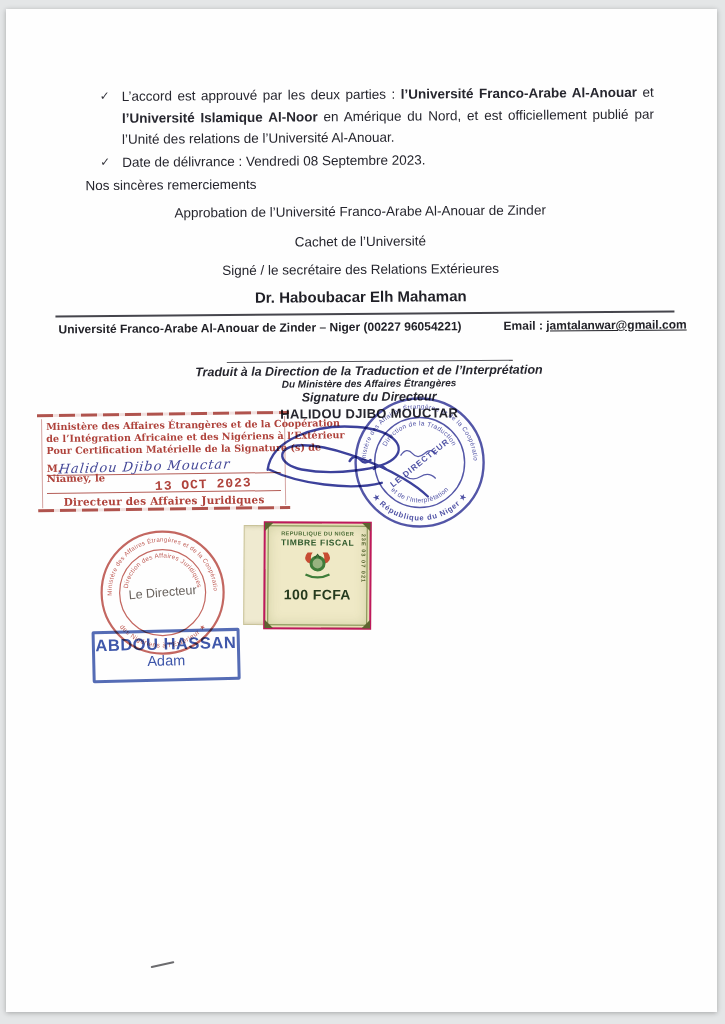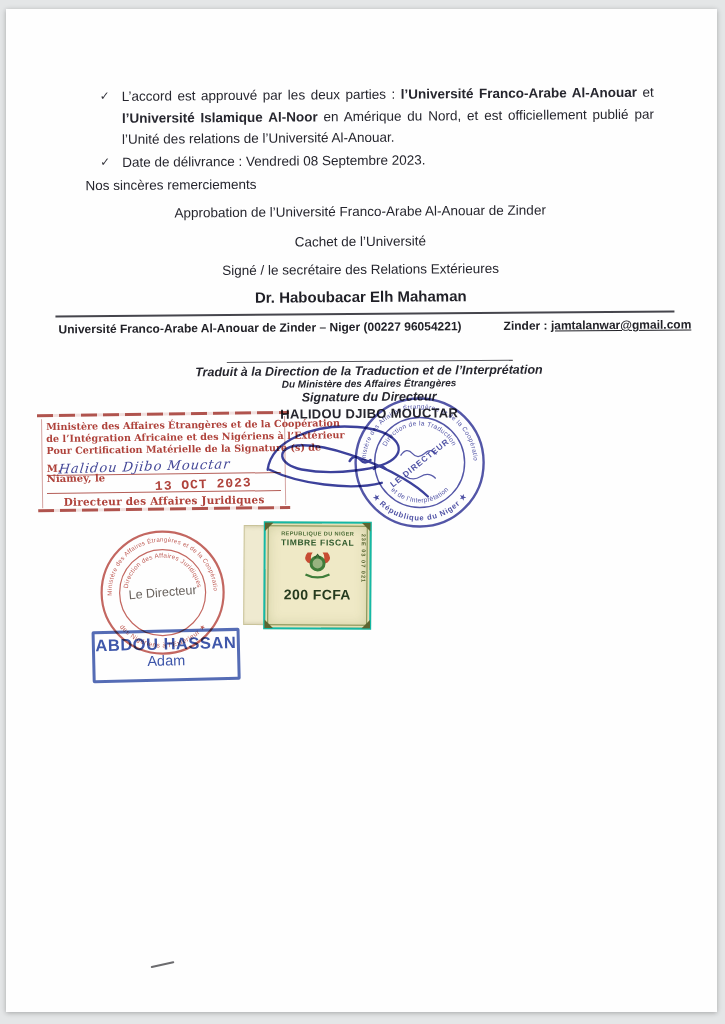--- a/index.html
+++ b/index.html
@@ -50,21 +50,21 @@
   
   .stamp-svg{mix-blend-mode:multiply;}
   .bluestamp{left:351px;top:394px;}
   .redround{left:96px;top:525px;}
   .sig{left:254px;top:417px;mix-blend-mode:multiply;}
   
   .fiscal{left:243px;top:517px;width:130px;height:114px;transform:rotate(.8deg);}
   .fiscal .sliver{position:absolute;left:0;top:8px;width:26px;height:98px;background:#efead0;
                   border:1px solid #c9c39a;box-shadow:inset -3px 0 4px rgba(120,110,60,.35);}
   .fiscal .main{position:absolute;left:20px;top:4px;width:104px;height:104px;background:#efe9c6;
-                border:2px solid #14b8a6;box-shadow:inset 0 0 0 2px #e6dfb4,inset 0 0 0 3px #7a8a4a, inset 0 0 14px rgba(110,120,50,.35);
+                border:2px solid #be185d;box-shadow:inset 0 0 0 2px #e6dfb4,inset 0 0 0 3px #7a8a4a, inset 0 0 14px rgba(110,120,50,.35);
                 text-align:center;color:#2f5a2d;}
   .fiscal .corner{position:absolute;width:9px;height:9px;background:#5d6430;}
   .fiscal .c-tl{left:-1px;top:-1px;clip-path:polygon(0 0,100% 0,0 100%);}
   .fiscal .c-tr{right:-1px;top:-1px;clip-path:polygon(0 0,100% 0,100% 100%);}
   .fiscal .c-bl{left:-1px;bottom:-1px;clip-path:polygon(0 0,0 100%,100% 100%);}
   .fiscal .c-br{right:-1px;bottom:-1px;clip-path:polygon(100% 0,0 100%,100% 100%);}
   .f-country{margin-top:7px;font-size:5.6px;font-weight:700;letter-spacing:.4px;color:#4a6b35;}
   .f-title{font-size:8.5px;font-weight:700;letter-spacing:.6px;color:#2f5a2d;margin-top:1px;}
   .f-value{font-size:14px;font-weight:700;color:#253a1e;letter-spacing:.4px;margin-top:2px;}
   .f-serial{position:absolute;right:3px;top:10px;writing-mode:vertical-rl;font-size:5.6px;
@@ -98,21 +98,21 @@
 
       <div class="abs thanks">Nos sincères remerciements</div>
 
       <div class="abs cline" style="top:204px;">Approbation de l’Université Franco-Arabe Al-Anouar de Zinder</div>
       <div class="abs cline" style="top:234px;">Cachet de l’Université</div>
       <div class="abs cline" style="top:262px;">Signé / le secrétaire des Relations Extérieures</div>
       <div class="abs cline cname" style="top:288px;">Dr. Haboubacar Elh Mahaman</div>
 
       <div class="abs rule1"></div>
       <div class="abs footer-left">Université Franco-Arabe Al-Anouar de Zinder – Niger (00227 96054221)</div>
-      <div class="abs footer-email"><span>Zinder : </span><span class="addr">jamtalanwar@gmail.com</span></div>
+      <div class="abs footer-email"><span>Email : </span><span class="addr">jamtalanwar@gmail.com</span></div>
 
       <div class="abs rule2"></div>
       <div class="abs transl">
         <div class="t-it">Traduit à la Direction de la Traduction et de l’Interprétation</div>
         <div class="t-sm">Du Ministère des Affaires Étrangères</div>
         <div class="t-it">Signature du Directeur</div>
         <div class="t-nm">HALIDOU DJIBO MOUCTAR</div>
       </div>
 
       <div class="abs redbox">
@@ -195,21 +195,21 @@
           <div class="f-country">REPUBLIQUE DU NIGER</div>
           <div class="f-title">TIMBRE FISCAL</div>
           <svg width="40" height="32" viewBox="0 0 40 32" style="margin-top:1px;">
             <path d="M10,4 Q5,10 10,14 L16,16 Q11,9 15,4 Z" fill="#c23b22" opacity=".9"></path>
             <path d="M30,4 Q35,10 30,14 L24,16 Q29,9 25,4 Z" fill="#c23b22" opacity=".9"></path>
             <circle cx="20" cy="15" r="8" fill="#3f7d3a"></circle>
             <circle cx="20" cy="15" r="5" fill="#efe9c6" opacity=".5"></circle>
             <path d="M8,26 Q20,32 32,26" stroke="#3f7d3a" stroke-width="2.2" fill="none"></path>
             <path d="M17,10 l3,-4 l3,4" stroke="#2f5a2d" stroke-width="1.2" fill="none"></path>
           </svg>
-          <div class="f-value">200 FCFA</div>
+          <div class="f-value">100 FCFA</div>
           <div class="f-serial">23E 03 07 021</div>
         </div>
       </div>
 
       <div class="abs namebox">
         <div class="nb1">ABDOU HASSAN</div>
         <div class="nb2">Adam</div>
       </div>
 
       <div class="abs penmark"></div>

